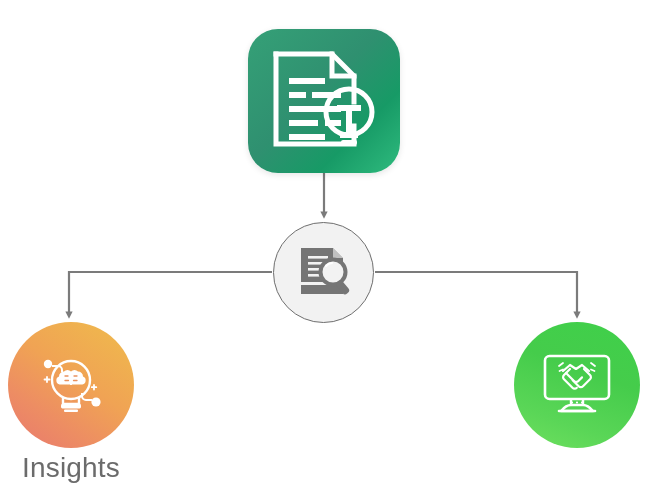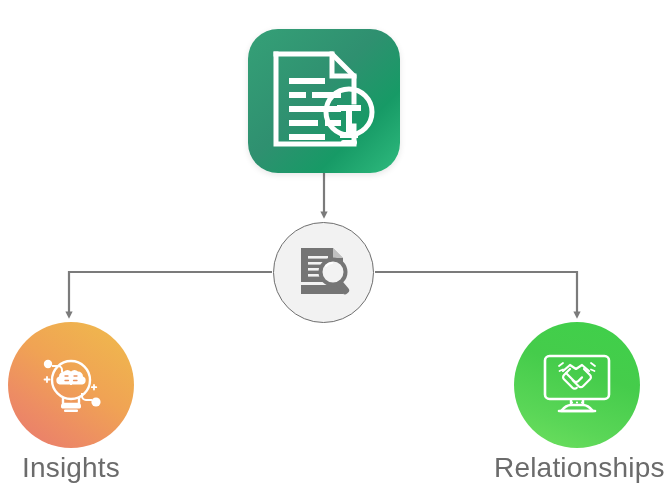--- a/index.html
+++ b/index.html
@@ -220,15 +220,14 @@
         <path d="M45 20 l6 6 a3 3 0 0 1 0 4.3 l-7 7 a3 3 0 0 1 -4.3 0 l-6 -6" fill="none" stroke="#ffffff" stroke-width="2.2" stroke-linecap="round" stroke-linejoin="round"></path>
         <path d="M20 17 l4 -3 M20.5 22 l3.5 -1.5" stroke="#ffffff" stroke-width="1.8" stroke-linecap="round"></path>
         <path d="M56 17 l-4 -3 M55.5 22 l-3.5 -1.5" stroke="#ffffff" stroke-width="1.8" stroke-linecap="round"></path>
 
         <circle cx="33" cy="53.5" r="1.1" fill="#ffffff"></circle>
         <circle cx="38" cy="53.5" r="1.1" fill="#ffffff"></circle>
         <circle cx="43" cy="53.5" r="1.1" fill="#ffffff"></circle>
       </svg>
     </span>
   </div>
-  <div class="leaf-label label-relationships">Relationships</div>
 
 </div>
 
 </body></html>

